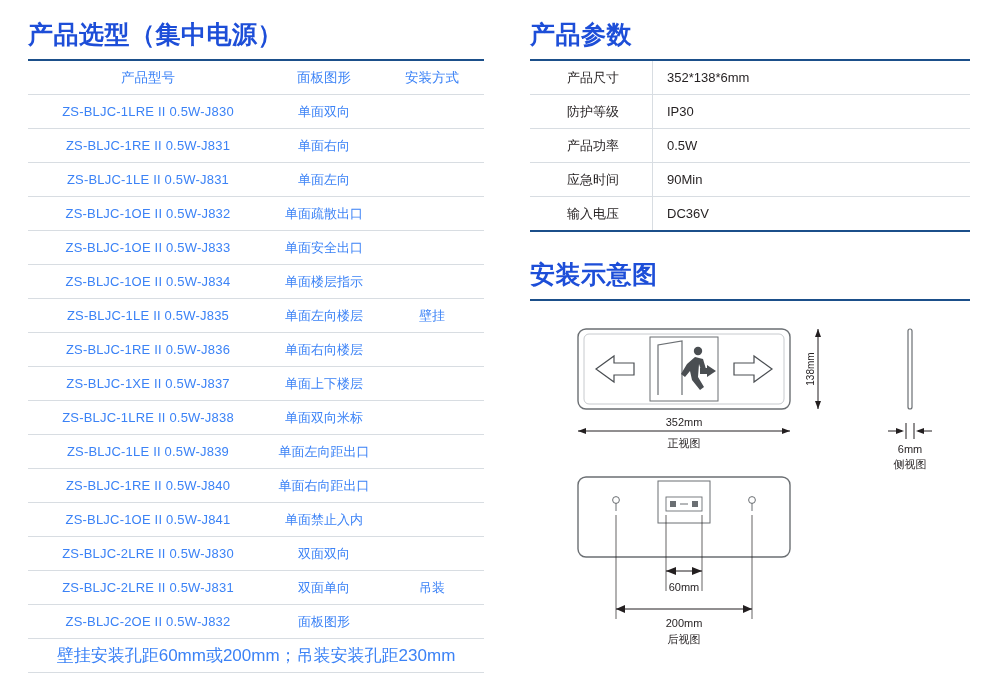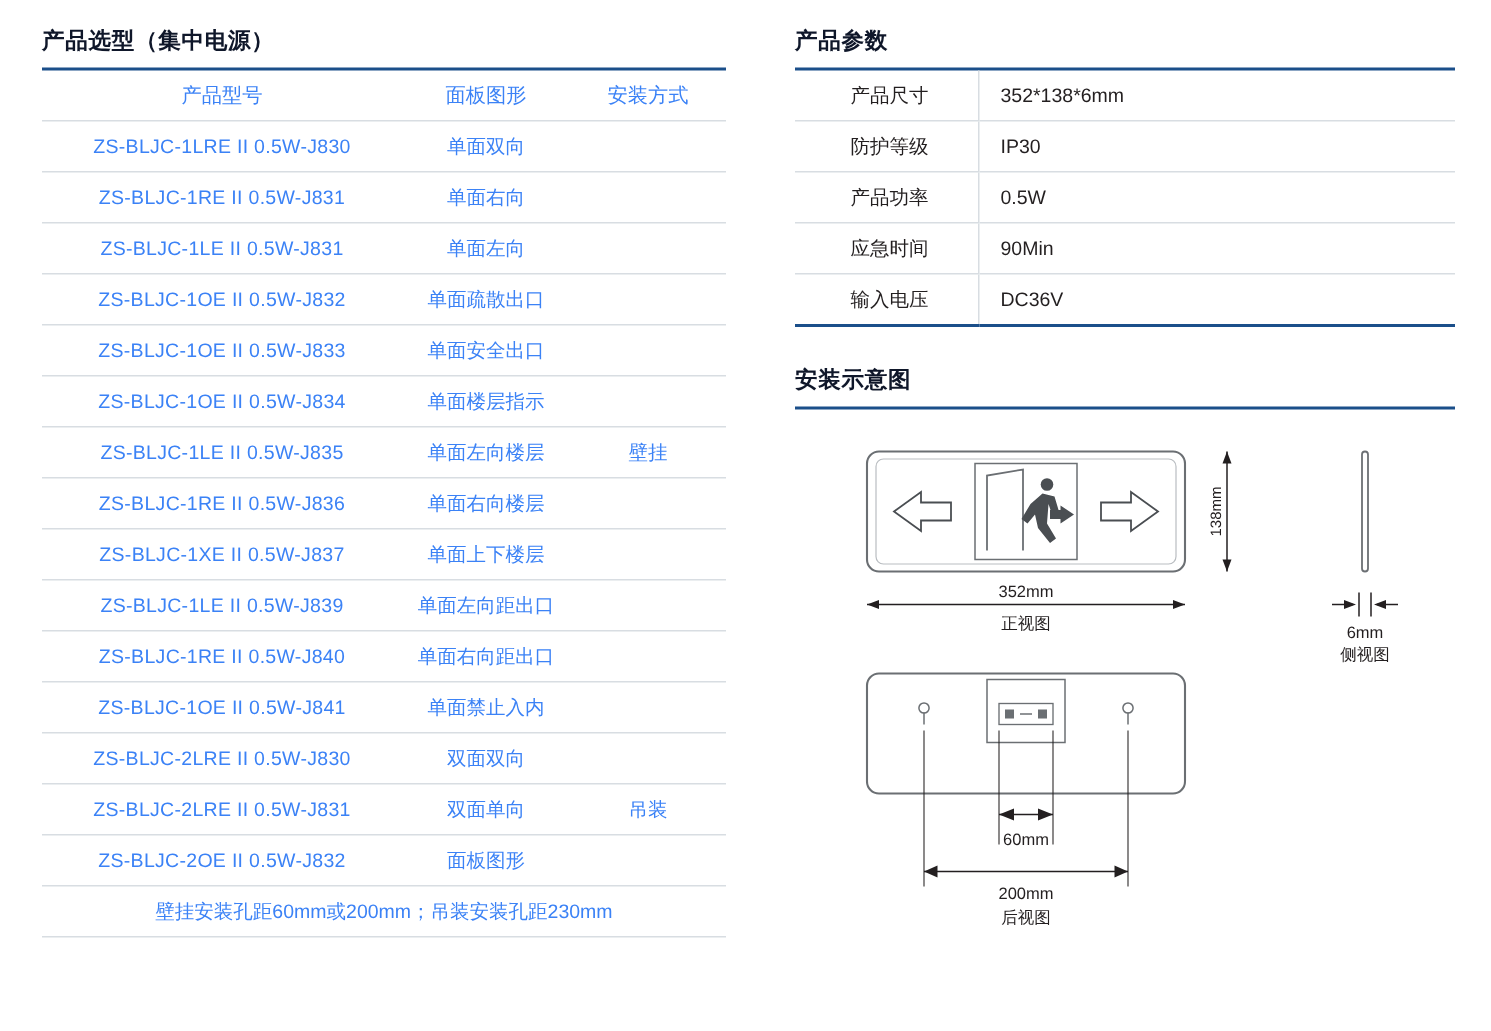--- a/index.html
+++ b/index.html
@@ -26,23 +26,23 @@
     top: 18px;
     width: 456px;
   }
   .col-right {
     position: absolute;
     left: 530px;
     top: 18px;
     width: 440px;
   }
   h2.section-title {
-    font-size: 15px;
+    font-size: 25px;
     font-weight: bold;
-    color: #0f172a;
+    color: #1d4ed8;
     margin: 0 0 8px 0;
     letter-spacing: 0.5px;
   }
   .title-rule {
     border: 0;
     border-top: 2px solid #1b4f8a;
     margin: 0 0 0 0;
     height: 0;
   }
   
@@ -69,21 +69,21 @@
   .c-panel { width: 112px; border-left: 1px solid #d8dde2; }
   .c-mount { width: 104px; border-left: 1px solid #d8dde2; }
   .model-text {
     display: inline-block;
     letter-spacing: 0.2px;
   }
   .footnote-row td {
     border-bottom: 2px solid #1b4f8a;
     text-align: left;
     padding-left: 2px;
-    font-size: 13px;
+    font-size: 17px;
     height: 34px;
   }
   
   table.param-table {
     border-collapse: collapse;
     width: 440px;
     font-size: 13px;
     margin-top: 0;
   }
   table.param-table td {
@@ -167,20 +167,25 @@
           <td class="c-mount">壁挂</td>
         </tr>
         <tr>
           <td class="c-model"><span class="model-text">ZS-BLJC-1RE II 0.5W-J836</span></td>
           <td class="c-panel">单面右向楼层</td>
           <td class="c-mount"></td>
         </tr>
         <tr>
           <td class="c-model"><span class="model-text">ZS-BLJC-1XE II 0.5W-J837</span></td>
           <td class="c-panel">单面上下楼层</td>
+          <td class="c-mount"></td>
+        </tr>
+        <tr>
+          <td class="c-model"><span class="model-text">ZS-BLJC-1LRE II 0.5W-J838</span></td>
+          <td class="c-panel">单面双向米标</td>
           <td class="c-mount"></td>
         </tr>
         <tr>
           <td class="c-model"><span class="model-text">ZS-BLJC-1LE II 0.5W-J839</span></td>
           <td class="c-panel">单面左向距出口</td>
           <td class="c-mount"></td>
         </tr>
         <tr>
           <td class="c-model"><span class="model-text">ZS-BLJC-1RE II 0.5W-J840</span></td>
           <td class="c-panel">单面右向距出口</td>

